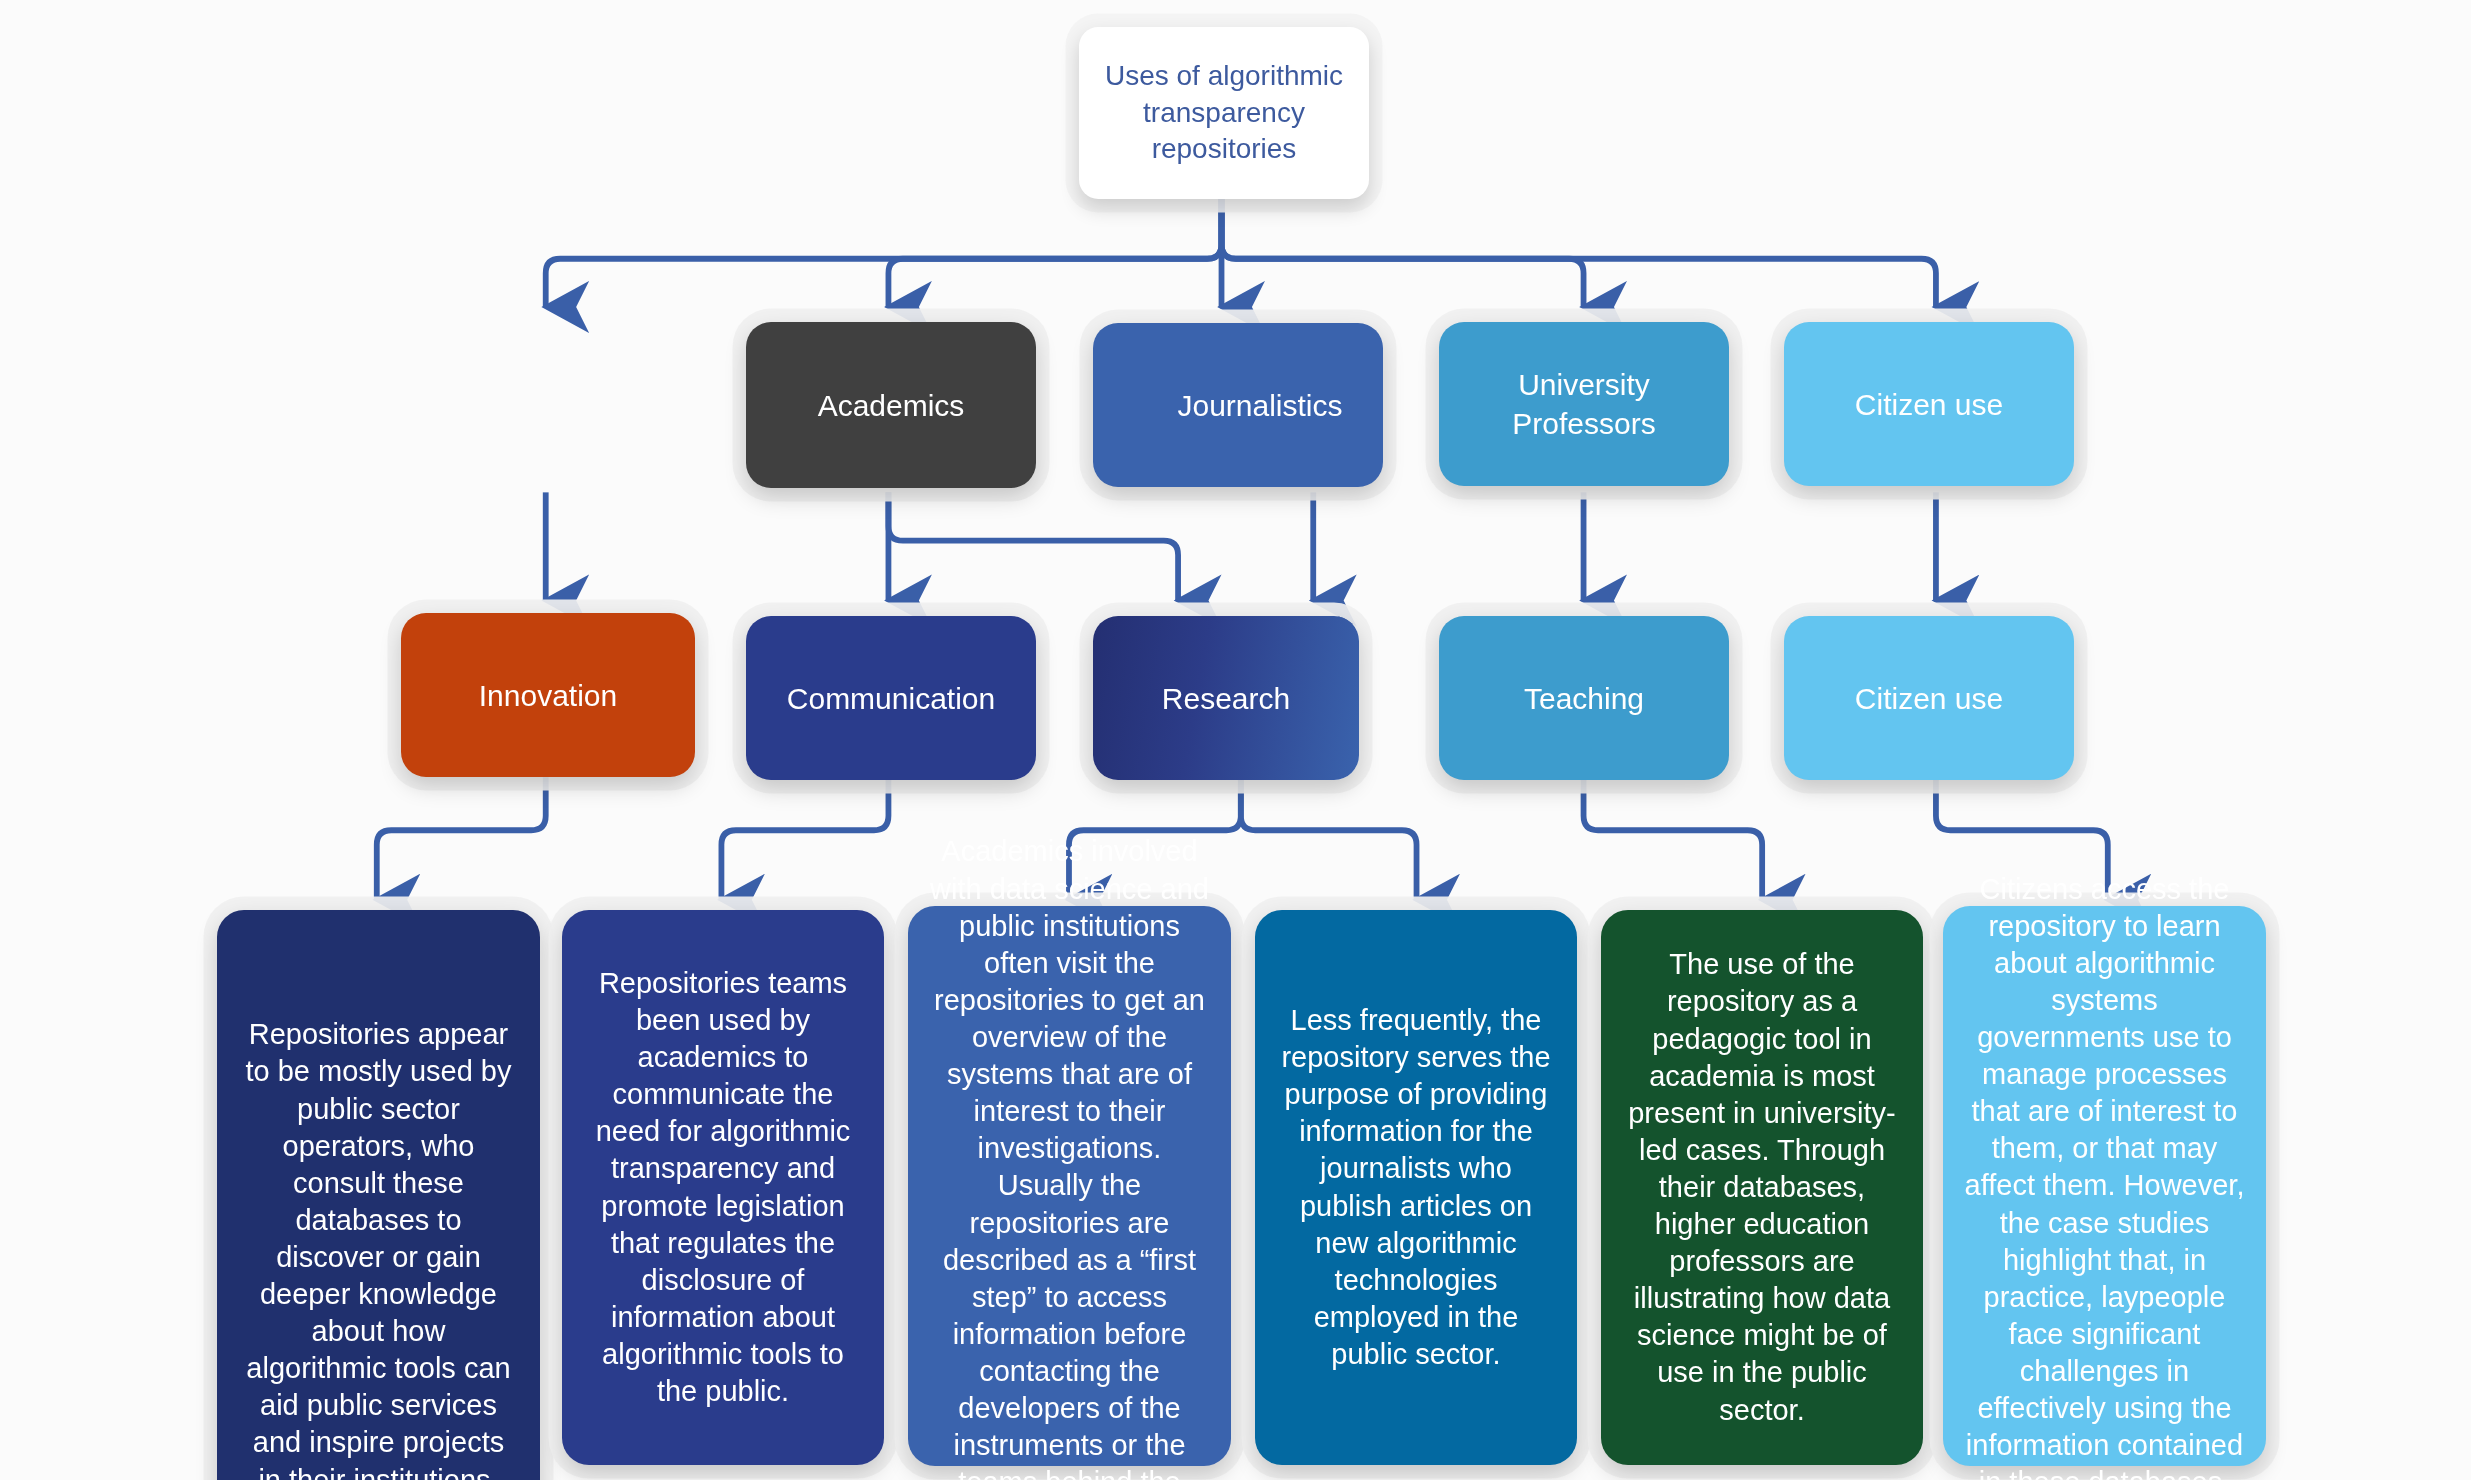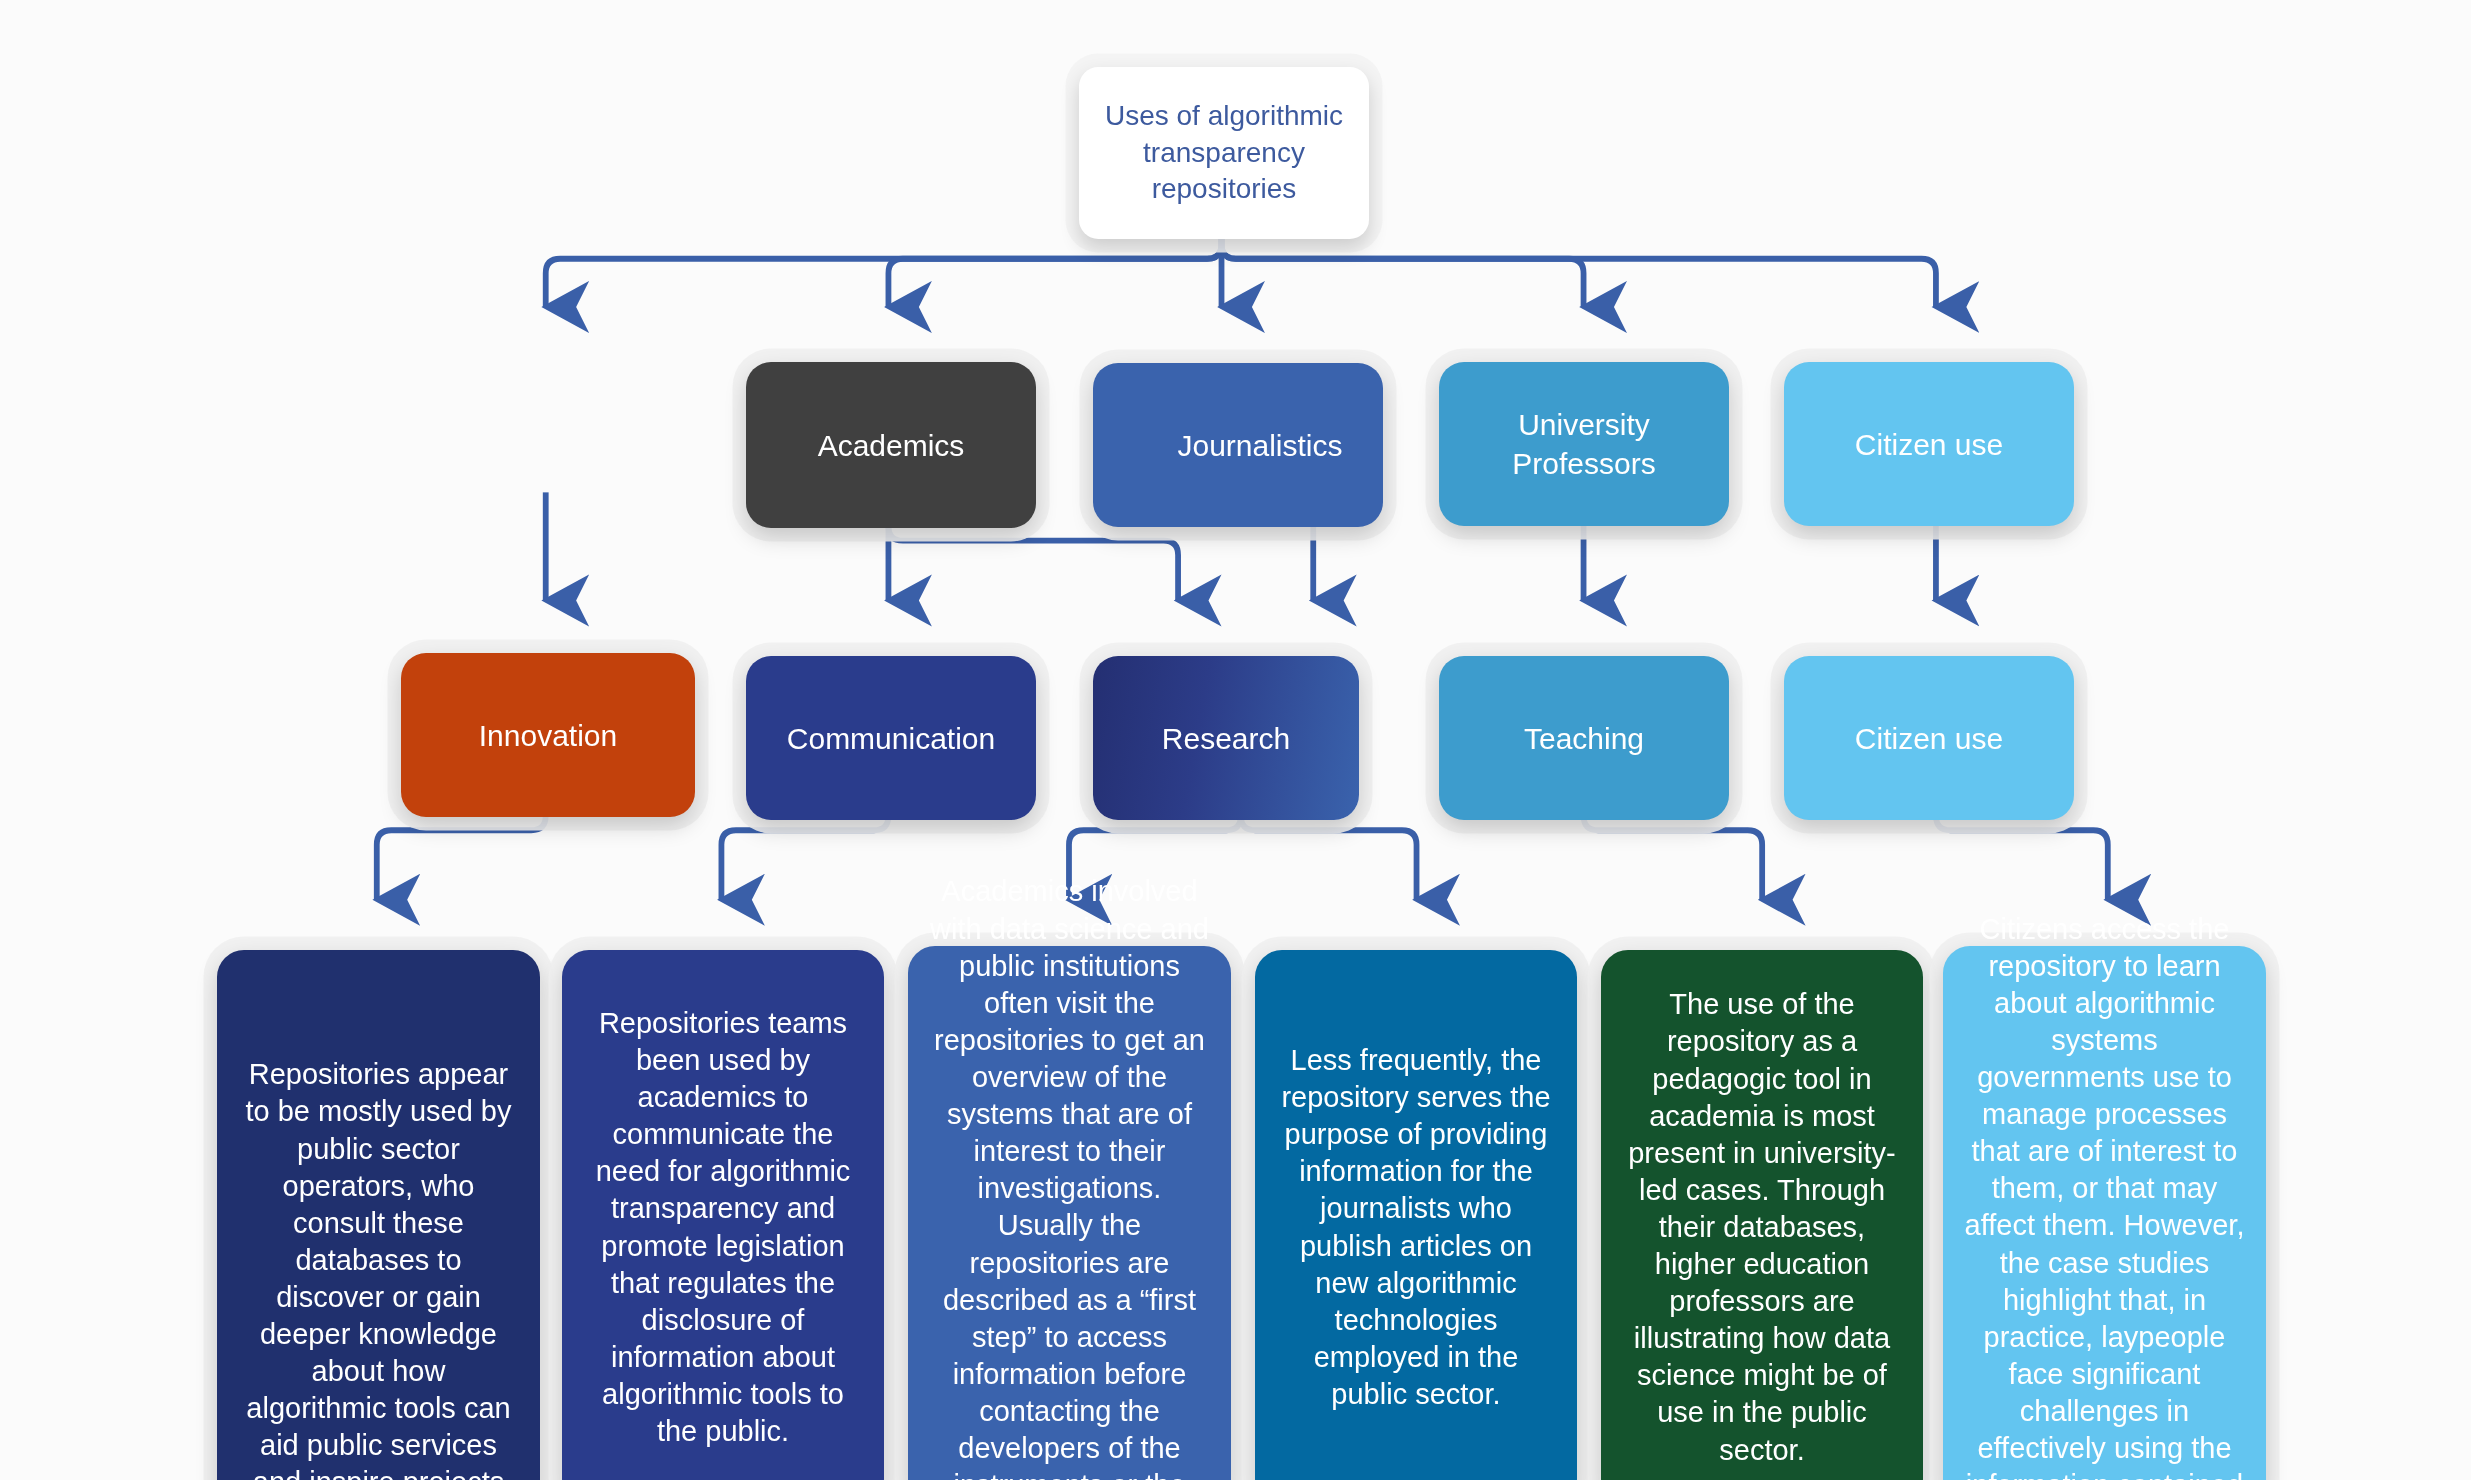--- a/index.html
+++ b/index.html
@@ -16,21 +16,20 @@
 
   .node{
     position:absolute;
     box-sizing:border-box;
     border-radius:21px;
     display:flex;align-items:center;justify-content:center;
     text-align:center;
     color:#ffffff;
     line-height:1.30;
     box-shadow:0 9.7px 21px rgba(0,0,0,0.17), 0 0 0 13.5px rgba(240,240,240,0.92);
-    margin-top:40px;
   }
   .node .lbl{display:block;padding:0 13.5px;}
 
   
   .root{
     background:#ffffff;
     color:#3d5a9e;
     border-radius:19.3px;
     font-size:28px;
     box-shadow:0 9.7px 19.3px rgba(0,0,0,0.16), 0 0 0 13.5px rgba(243,243,243,0.9);

